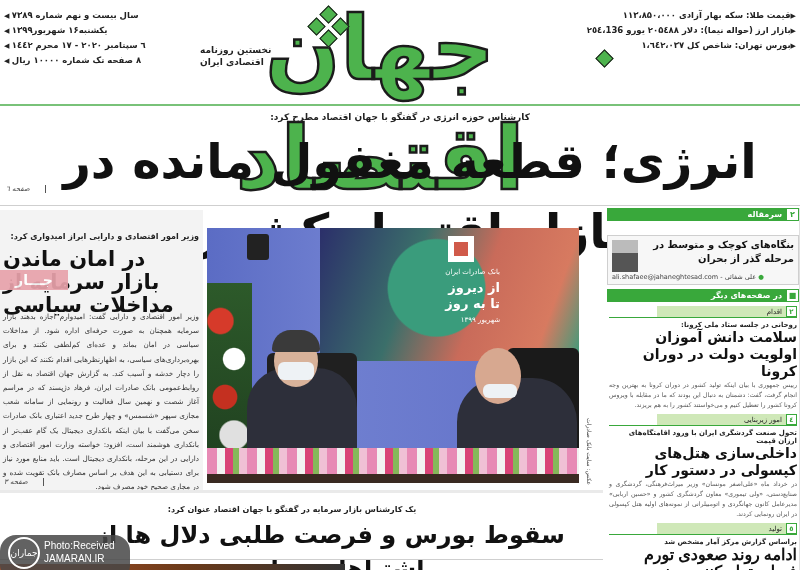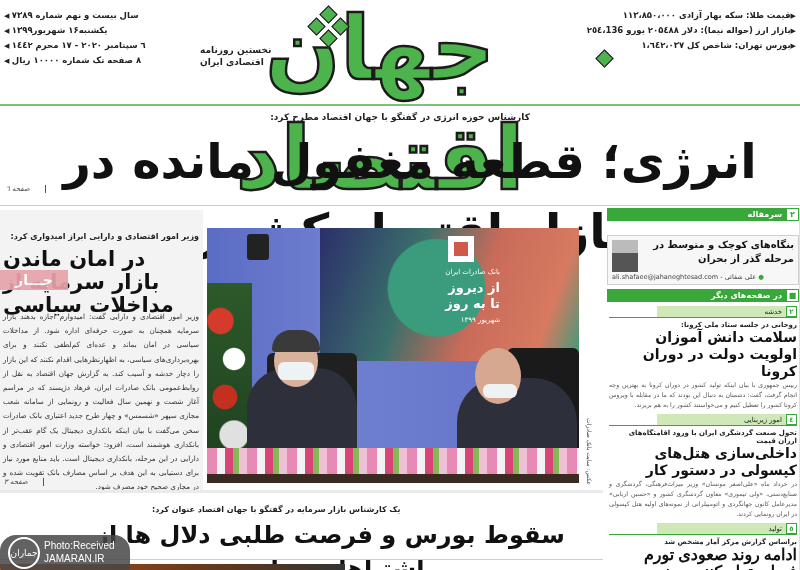--- a/index.html
+++ b/index.html
@@ -80,21 +80,21 @@
   .sub-bar { display: flex; align-items: center; height: 11px; background: #cfe8b8; margin-top: 4px; width: 140px; margin-right: 0; }
   .sub-bar .num { width: 11px; height: 11px; background: #fff; border: 1px solid #39a83b; color: #39a83b; font-size: 7px; font-weight: bold; display: flex; align-items: center; justify-content: center; }
   .sub-bar .label { font-size: 7px; color: #222; padding: 0 4px; }
   .sub-rule { height: 1px; background: #39a83b; }
   .r-kicker { font-size: 7px; font-weight: bold; color: #222; margin-top: 3px; }
   .r-title { font-size: 14px; font-weight: 900; line-height: 17px; color: #111; }
   .r-body { font-size: 6.2px; line-height: 10px; color: #555; text-align: justify; }
 
   
   .bottom-rule { position: absolute; left: 0; top: 490px; width: 603px; height: 3px; background: #eaeaea; }
-  .bottom-kicker { position: absolute; left: 152px; top: 505px; width: 300px; text-align: left; font-size: 8px; font-weight: bold; color: #222; }
+  .bottom-kicker { position: absolute; left: 142px; top: 505px; width: 300px; text-align: center; font-size: 8px; font-weight: bold; color: #222; }
   .bottom-headline { position: absolute; left: 60px; top: 518px; width: 540px; text-align: center; font-size: 24px; font-weight: 900; line-height: 34px; color: #111; }
   .bottom-line2 { position: absolute; left: 0; top: 559px; width: 603px; height: 1px; background: #cfcfcf; }
   .bottom-photo-strip { position: absolute; left: 0; top: 564px; width: 345px; height: 6px; background: linear-gradient(90deg, #b7542a, #6a3a1a 55%, #333 100%); }
 
   
   .watermark { position: absolute; left: 0; top: 535px; width: 130px; height: 46px; background: rgba(70,70,70,0.85); direction: ltr; border-radius: 16px; }
   .wm-logo { position: absolute; left: 8px; top: 2px; width: 32px; height: 32px; border: 2px solid #fff; border-radius: 50%; color: #fff; font-size: 9px; text-align: center; line-height: 28px; }
   .wm-text { position: absolute; left: 44px; top: 4px; color: #fff; font-family: "Liberation Sans", sans-serif; font-size: 10px; line-height: 13px; }
 </style>
 </head>
@@ -185,21 +185,21 @@
   </div>
 
   <div class="section-bar" style="margin-top:4px;">
     <div class="num">■</div>
     <div class="label">در صفحه‌های دیگر</div>
   </div>
 
   <div style="padding:0 2px;">
     <div class="sub-bar">
       <div class="num">۲</div>
-      <div class="label">خدشه</div>
+      <div class="label">اقدام</div>
     </div>
     <div class="sub-rule"></div>
     <div class="r-kicker">روحانی در جلسه ستاد ملی کرونا:</div>
     <div class="r-title">سلامت دانش آموزان اولویت دولت در دوران کرونا</div>
     <div class="r-body">رییس جمهوری با بیان اینکه تولید کشور در دوران کرونا به بهترین وجه انجام گرفت، گفت: دشمنان به دنبال این بودند که ما در مقابله با ویروس کرونا کشور را تعطیل کنیم و می‌خواستند کشور را به هم بریزند.</div>
   </div>
 
   <div style="padding:0 2px;">
     <div class="sub-bar">
       <div class="num">٤</div>

